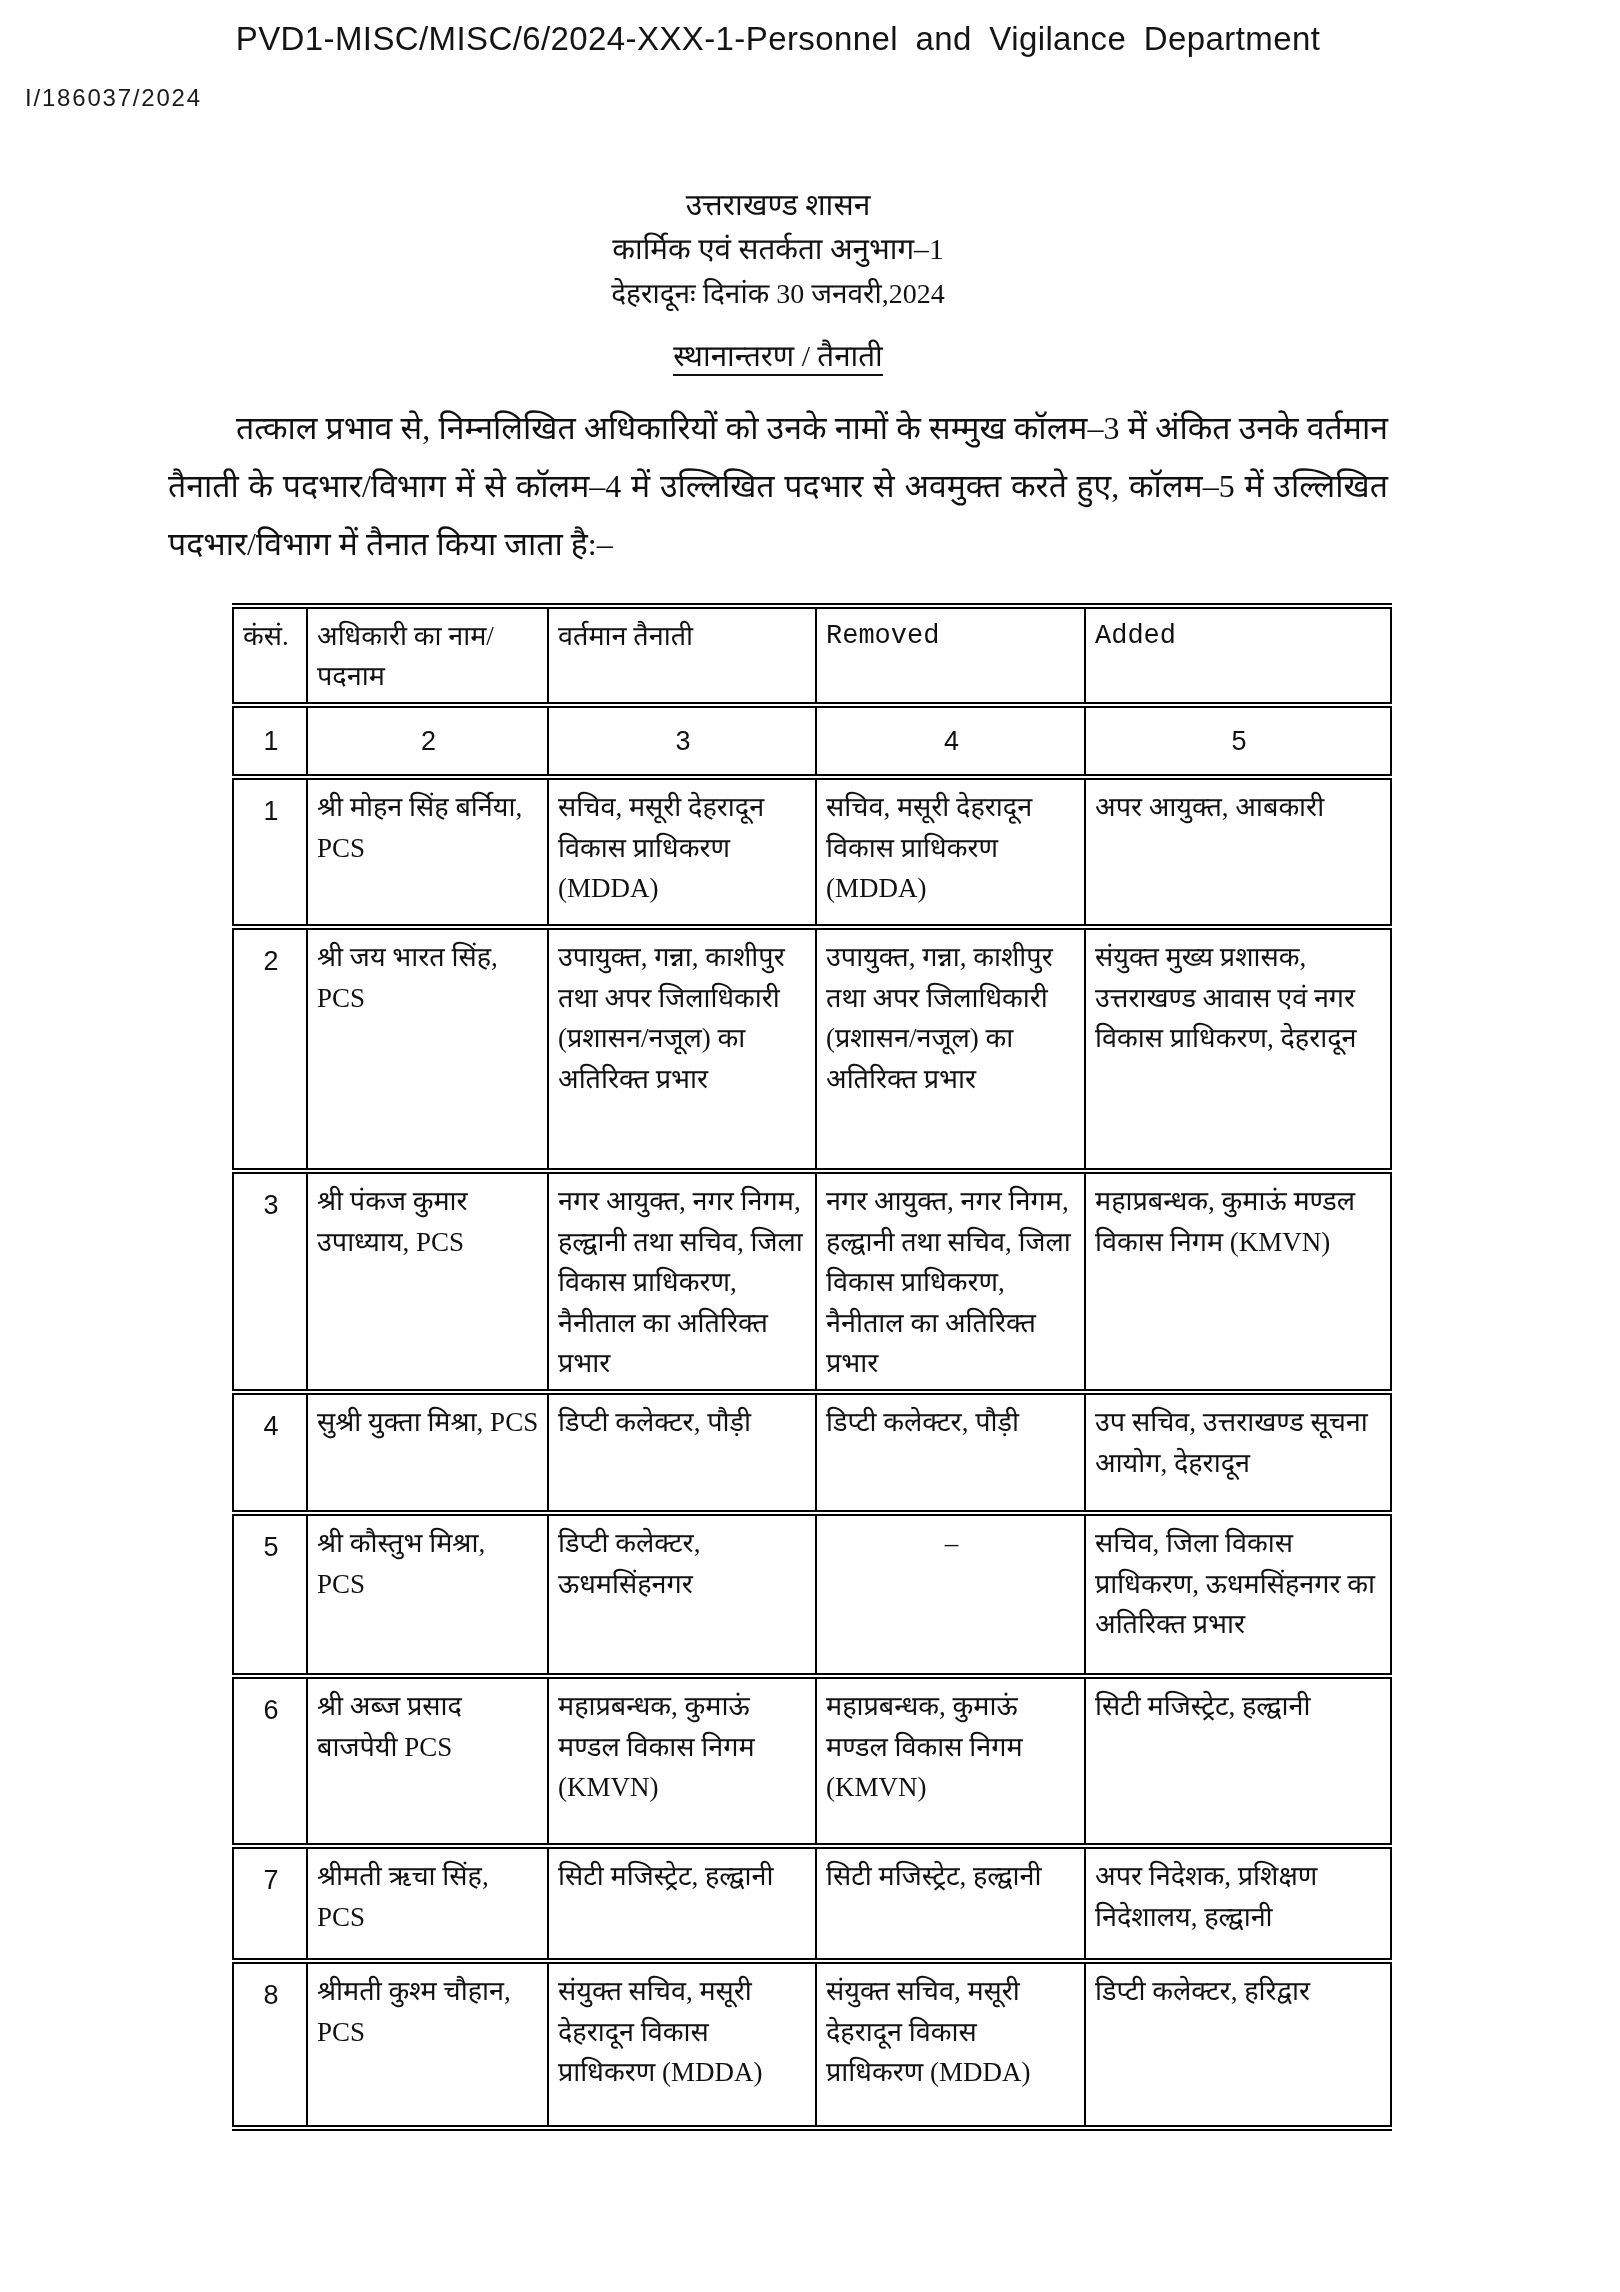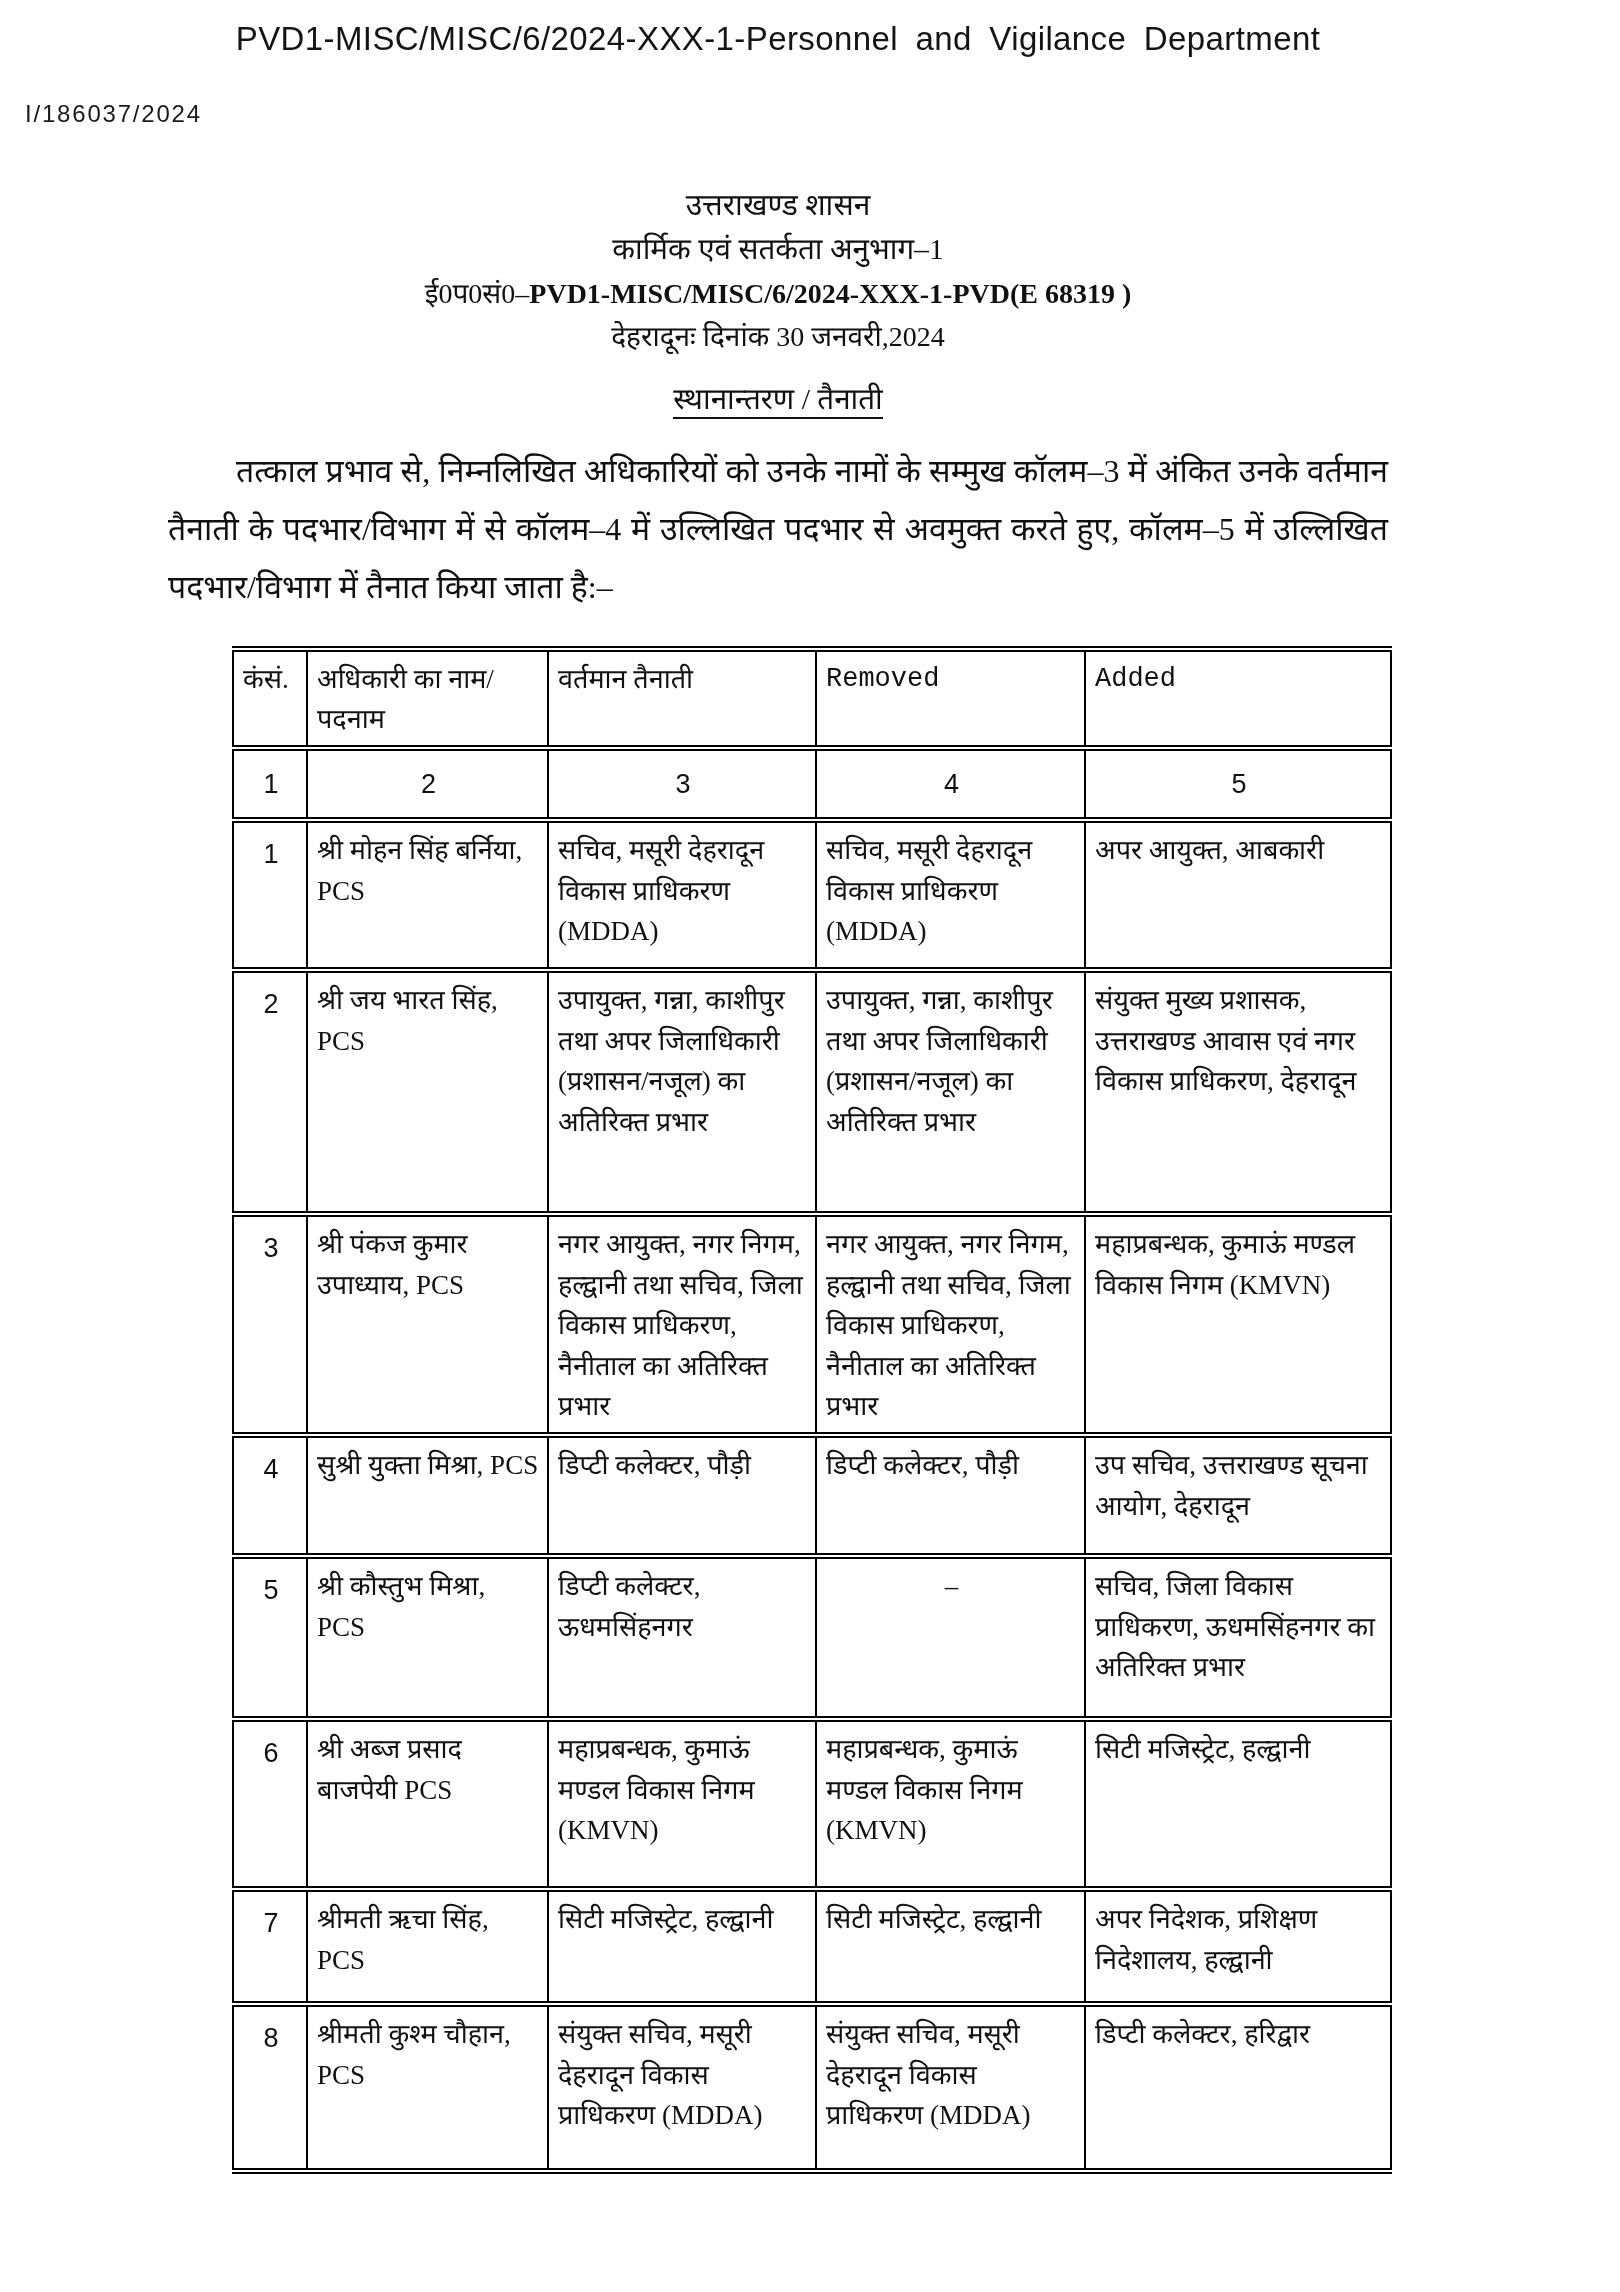--- a/index.html
+++ b/index.html
@@ -24,21 +24,21 @@
     font-size: 33px;
     letter-spacing: 0.4px;
     word-spacing: 8px;
     color: #141414;
     white-space: nowrap;
   }
 
   
   .file-no {
     position: absolute;
-    top: 100px;
+    top: 84px;
     left: 25px;
     font-family: "Liberation Sans", sans-serif;
     font-size: 24px;
     letter-spacing: 1.8px;
     color: #1a1a1a;
   }
 
   .letterhead {
     padding-top: 190px;
     text-align: center;
@@ -135,21 +135,20 @@
 
 <div class="page">
 
   <div class="top-ref">PVD1-MISC/MISC/6/2024-XXX-1-Personnel and Vigilance Department</div>
 
   <div class="file-no">I/186037/2024</div>
 
   <div class="letterhead">
     <div class="line gov-name">उत्तराखण्ड शासन</div>
     <div class="line dept-name">कार्मिक एवं सतर्कता अनुभाग–1</div>
-    <div class="line ref-line"><span>ई0प0सं0–</span><span class="ref-num">PVD1-MISC/MISC/6/2024-XXX-1-PVD(E 68319 )</span></div>
     <div class="line place-date">देहरादूनः दिनांक 30 जनवरी,2024</div>
     <div class="subject-wrap">
       <span class="subject">स्थानान्तरण / तैनाती</span>
     </div>
   </div>
 
   <p class="order-para">तत्काल प्रभाव से, निम्नलिखित अधिकारियों को उनके नामों के सम्मुख कॉलम–3 में अंकित उनके वर्तमान तैनाती के पदभार/विभाग में से कॉलम–4 में उल्लिखित पदभार से अवमुक्त करते हुए, कॉलम–5 में उल्लिखित पदभार/विभाग में तैनात किया जाता है:–</p>
 
   <table class="transfer">
     <colgroup>

